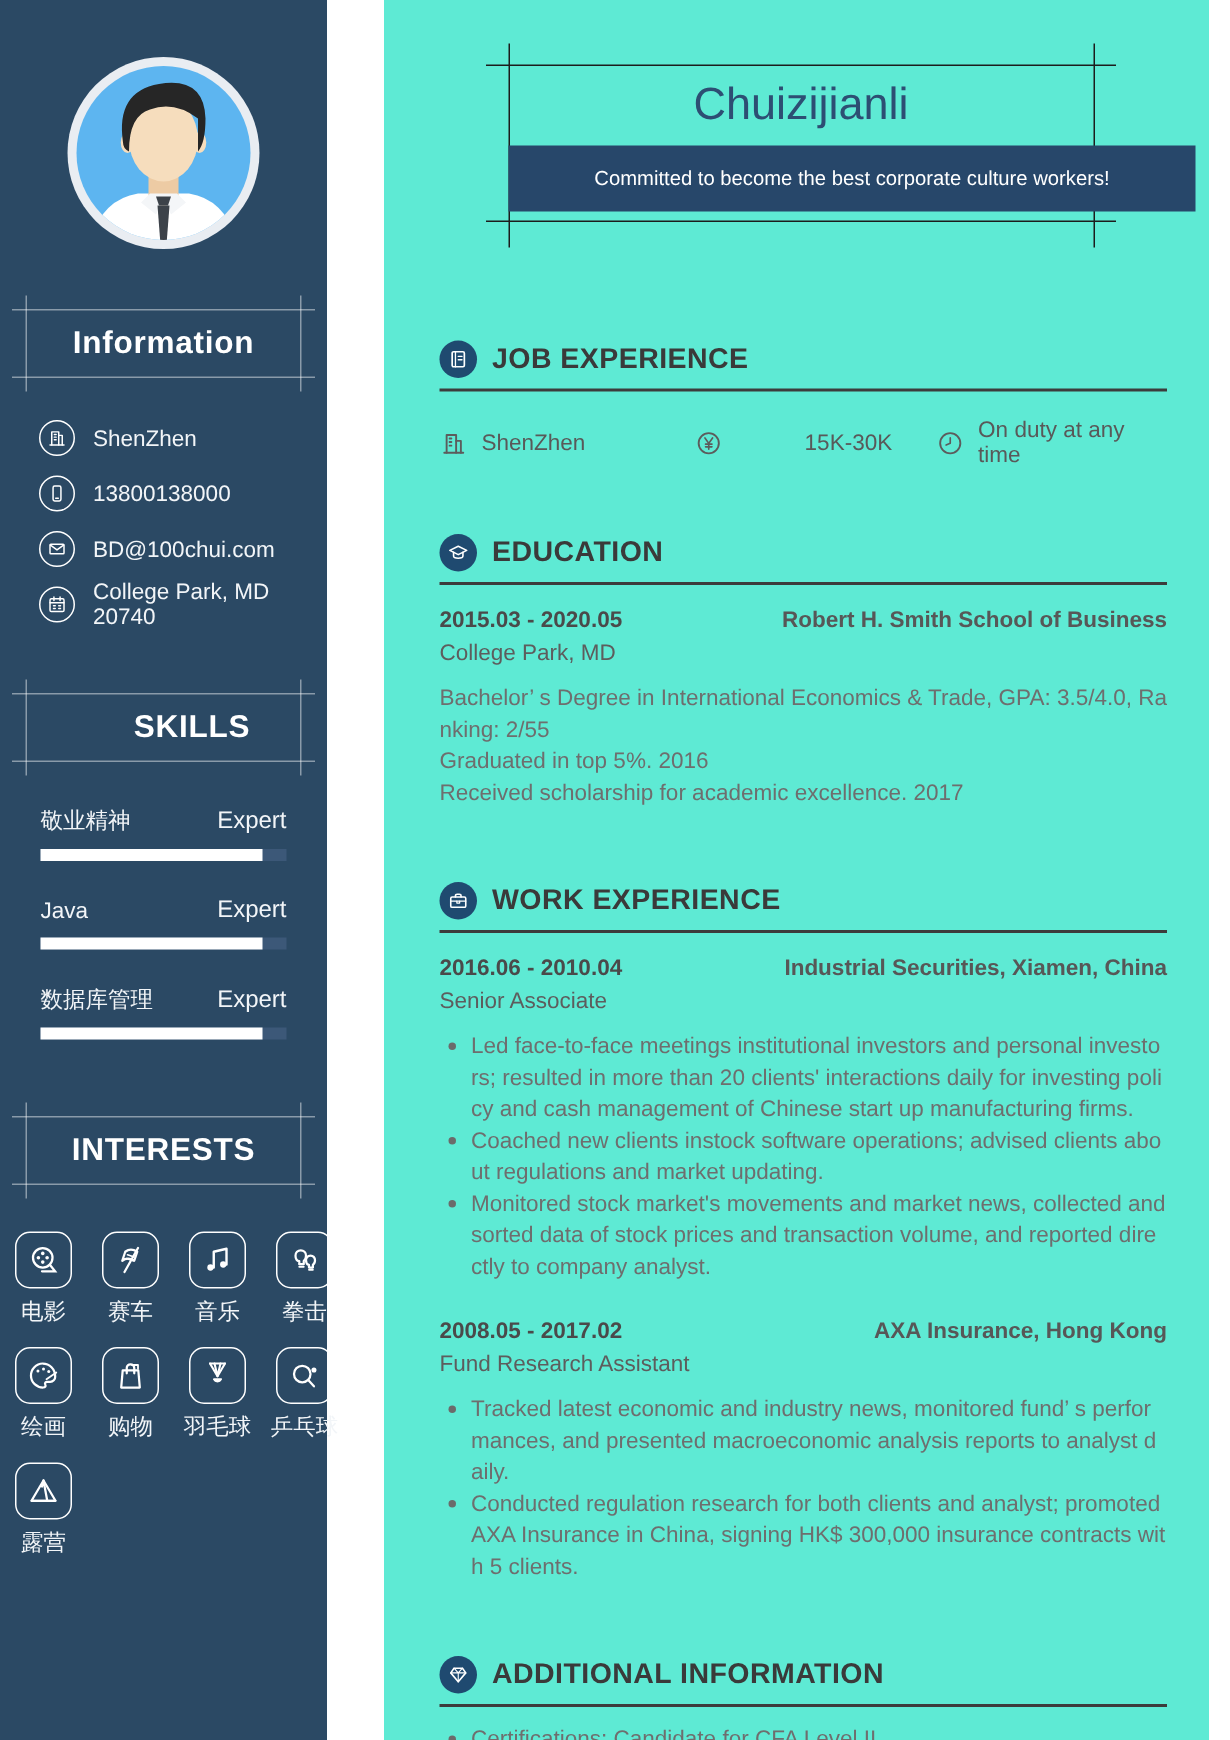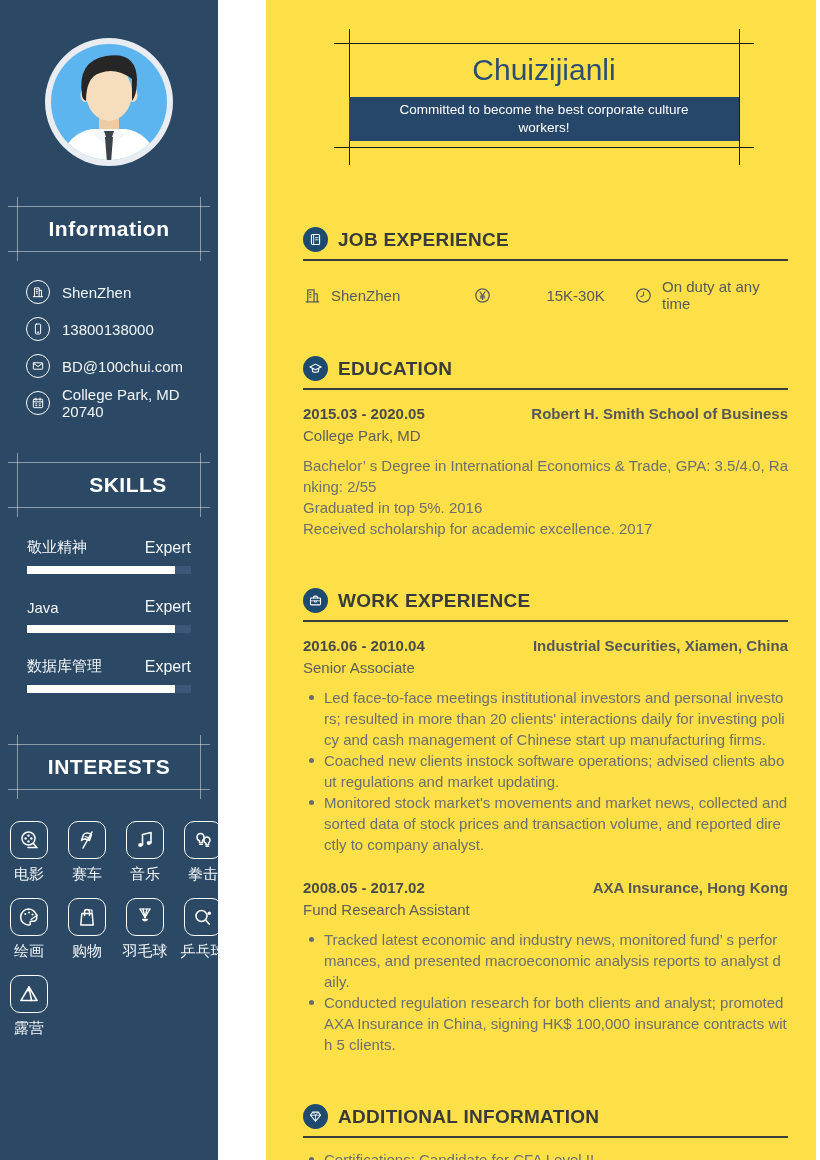--- a/index.html
+++ b/index.html
@@ -36,29 +36,29 @@
   .bar-fill { position:absolute; left:0; top:0; bottom:0; background:#ffffff; }
 
   .interests-box { margin-top:51px; }
   .int-grid { width:232px; margin:31px auto 0; display:grid; grid-template-columns:repeat(4,1fr); row-gap:14px; }
   .int-cell { display:flex; flex-direction:column; align-items:center; }
   .int-ic { width:38px; height:38px; border:1.8px solid #fff; border-radius:10px; display:flex; align-items:center; justify-content:center; }
   .int-ic svg { width:24px; height:24px; }
   .int-lbl { margin-top:6px; font-size:15px; color:#f2f5f8; }
 
   
-  .main { position:absolute; left:266px; top:0; width:550px; height:1160px; background:#fde047; padding:0 28px 0 37px; }
+  .main { position:absolute; left:256px; top:0; width:550px; height:1160px; background:#5eead4; padding:0 28px 0 37px; }
 
   .hdr { position:relative; height:170px; }
   .hdr .hline { position:absolute; height:1px; background:#1c1c1c; left:31px; width:420px; }
   .hdr .hline.top { top:43px; } .hdr .hline.bot { top:147px; }
   .hdr .vline { position:absolute; width:1px; background:#1c1c1c; top:29px; height:136px; }
   .hdr .vline.lft { left:46px; } .hdr .vline.rgt { left:436px; }
   .hdr .name { position:absolute; left:46px; top:43px; width:390px; height:54px; display:flex; align-items:center; justify-content:center; font-size:30px; color:#2d4e73; }
-  .hdr .banner { position:absolute; left:46px; top:97px; width:390px; height:44px; background:#27476a; color:#fff; font-size:13.5px; display:flex; align-items:center; justify-content:center; text-align:center; padding:0 28px; line-height:18px; }
+  .hdr .banner { position:absolute; left:46px; top:97px; width:458px; height:44px; background:#27476a; color:#fff; font-size:13.5px; display:flex; align-items:center; justify-content:center; text-align:center; padding:0 28px; line-height:18px; }
 
   .sec-head { display:flex; align-items:center; border-bottom:2px solid #3c3c3c; padding-bottom:7px; }
   .sec-ic { width:25px; height:25px; border-radius:50%; background:#1f4a70; display:flex; align-items:center; justify-content:center; flex:0 0 25px; }
   .sec-ic svg { width:15px; height:15px; }
   .sec-title { margin-left:10px; font-size:19px; font-weight:bold; color:#3a3a3a; letter-spacing:.3px; }
 
   .jp-row { display:flex; margin-top:17px; }
   .jp-item { display:flex; align-items:center; color:#595959; font-size:15px; }
   .jp-item + .jp-item { margin-left:auto; }
   .jp-item .jp-ic { margin-right:9px; color:#5c5c5c; display:flex; }
@@ -409,21 +409,21 @@
     </div>
 
     <div class="mt-entry2">
       <div class="entry-head">
         <span class="entry-period">2008.05 - 2017.02</span>
         <span class="entry-org">AXA Insurance, Hong Kong</span>
       </div>
       <div class="entry-sub">Fund Research Assistant</div>
       <ul class="blts">
         <li>Tracked latest economic and industry news, monitored fund’ s performances, and presented macroeconomic analysis reports to analyst daily.</li>
-        <li>Conducted regulation research for both clients and analyst; promoted AXA Insurance in China, signing HK$ 100,000 insurance contracts with 5 clients.</li>
+        <li>Conducted regulation research for both clients and analyst; promoted AXA Insurance in China, signing HK$ 300,000 insurance contracts with 5 clients.</li>
       </ul>
     </div>
   </section>
 
   <section class="sec mt-ai">
     <div class="sec-head">
       <span class="sec-ic">
         <svg viewBox="0 0 24 24" fill="none" stroke="#fff" stroke-width="1.7" stroke-linecap="round" stroke-linejoin="round">
           <path d="M7.5 5h9l3.5 5-8 9.5L4 10z"></path>
             <path d="M4 10h16M7.5 5l4.5 5 4.5-5M12 10v9.5" stroke-width="1.2"></path>

